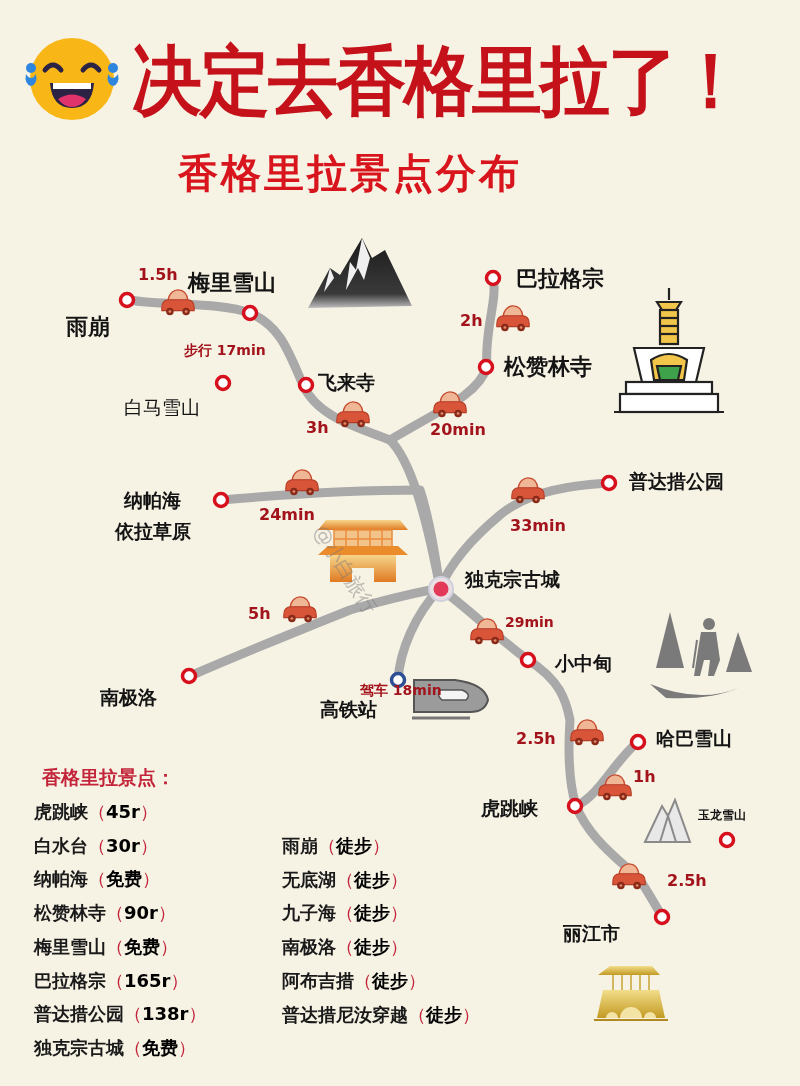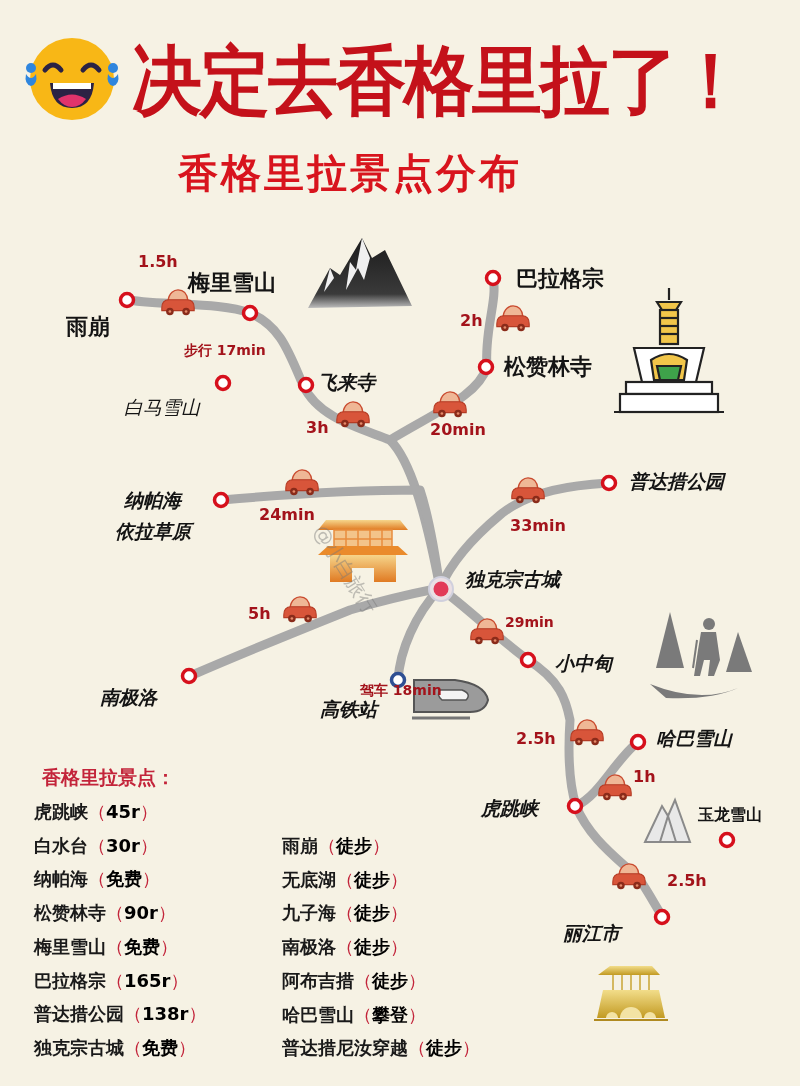--- a/index.html
+++ b/index.html
@@ -14,21 +14,21 @@
     left: 132px; top: 38px; font-size: 70px; font-weight: bold; color: #c4111a;
     letter-spacing: -2px; line-height: 80px; white-space: nowrap;
     transform: scaleY(1.08); transform-origin: left top;
   }
   .subtitle {
     left: 0; width: 700px; text-align: center; top: 150px; font-size: 40px;
     font-weight: bold; color: #d8141d; letter-spacing: 3px; line-height: 46px;
   }
   .place { font-size: 22px; font-weight: bold; color: #141414; white-space: nowrap; line-height: 26px; }
   .place.light { font-weight: normal; }
-  .place.sm { font-size: 19px; font-style: italic; }
+  .place.sm { font-size: 19px; }
   .dur { font-size: 16px; font-weight: bold; color: #a3131b; white-space: nowrap; line-height: 20px; }
   .dur.sm { font-size: 14px; }
   .list-title { left: 34px; top: 766px; font-size: 19px; font-weight: bold; color: #c3243a; line-height: 22px; margin-left: 8px; }
   .list { font-size: 18px; font-weight: bold; color: #1a1a1a; line-height: 33.7px; white-space: nowrap; }
   .list .paren { color: #c3243a; font-weight: normal; }
   .list .val { color: #000000; font-weight: bold; }
   .watermark {
     left: 330px; top: 520px; font-size: 20px; color: rgba(120,120,120,0.45);
     transform: rotate(58deg); transform-origin: left top; white-space: nowrap;
   }
@@ -202,24 +202,24 @@
 <div class="abs place" style="left:504px;top:354px;">松赞林寺</div>
 <div class="abs place sm" style="left:124px;top:487px;">纳帕海</div>
 <div class="abs place sm" style="left:115px;top:518px;">依拉草原</div>
 <div class="abs place sm" style="left:629px;top:468px;">普达措公园</div>
 <div class="abs place sm" style="left:465px;top:566px;">独克宗古城</div>
 <div class="abs place sm" style="left:100px;top:684px;">南极洛</div>
 <div class="abs place sm" style="left:320px;top:696px;">高铁站</div>
 <div class="abs place sm" style="left:555px;top:650px;text-align:center;">小中甸</div>
 <div class="abs place sm" style="left:656px;top:725px;">哈巴雪山</div>
 <div class="abs place sm" style="left:481px;top:795px;">虎跳峡</div>
-<div class="abs place" style="left:698px;top:802px;font-size:16px;">玉龙雪山</div>
+<div class="abs place" style="left:698px;top:802px;font-size:12px;">玉龙雪山</div>
 <div class="abs place sm" style="left:563px;top:920px;">丽江市</div>
 
-<div class="abs dur" style="left:138px;top:252px;text-align:right;">1.5h</div>
+<div class="abs dur" style="left:138px;top:265px;text-align:right;">1.5h</div>
 <div class="abs dur sm" style="left:184px;top:340px;">步行 17min</div>
 <div class="abs dur" style="left:306px;top:418px;">3h</div>
 <div class="abs dur" style="left:460px;top:311px;">2h</div>
 <div class="abs dur" style="left:430px;top:420px;">20min</div>
 <div class="abs dur" style="left:259px;top:505px;">24min</div>
 <div class="abs dur" style="left:510px;top:516px;">33min</div>
 <div class="abs dur" style="left:248px;top:604px;">5h</div>
 <div class="abs dur sm" style="left:360px;top:645px;margin-top:35px;">驾车 18min</div>
 <div class="abs dur sm" style="left:505px;top:612px;">29min</div>
 <div class="abs dur" style="left:516px;top:729px;">2.5h</div>
@@ -240,15 +240,14 @@
   <div><span>普达措公园</span><span class="paren">（</span><span class="val">138r</span><span class="paren">）</span></div>
   <div><span>独克宗古城</span><span class="paren">（</span><span class="val">免费</span><span class="paren">）</span></div>
 </div>
 
 <div class="abs list" style="left:282px;top:829px;">
   <div><span>雨崩</span><span class="paren">（</span><span class="val">徒步</span><span class="paren">）</span></div>
   <div><span>无底湖</span><span class="paren">（</span><span class="val">徒步</span><span class="paren">）</span></div>
   <div><span>九子海</span><span class="paren">（</span><span class="val">徒步</span><span class="paren">）</span></div>
   <div><span>南极洛</span><span class="paren">（</span><span class="val">徒步</span><span class="paren">）</span></div>
   <div><span>阿布吉措</span><span class="paren">（</span><span class="val">徒步</span><span class="paren">）</span></div>
-  <div><span>哈巴雪山</span><span class="paren">（</span><span class="val">攀登</span><span class="paren">）</span></div>
   <div><span>普达措尼汝穿越</span><span class="paren">（</span><span class="val">徒步</span><span class="paren">）</span></div>
 </div>
 
 </body></html>

